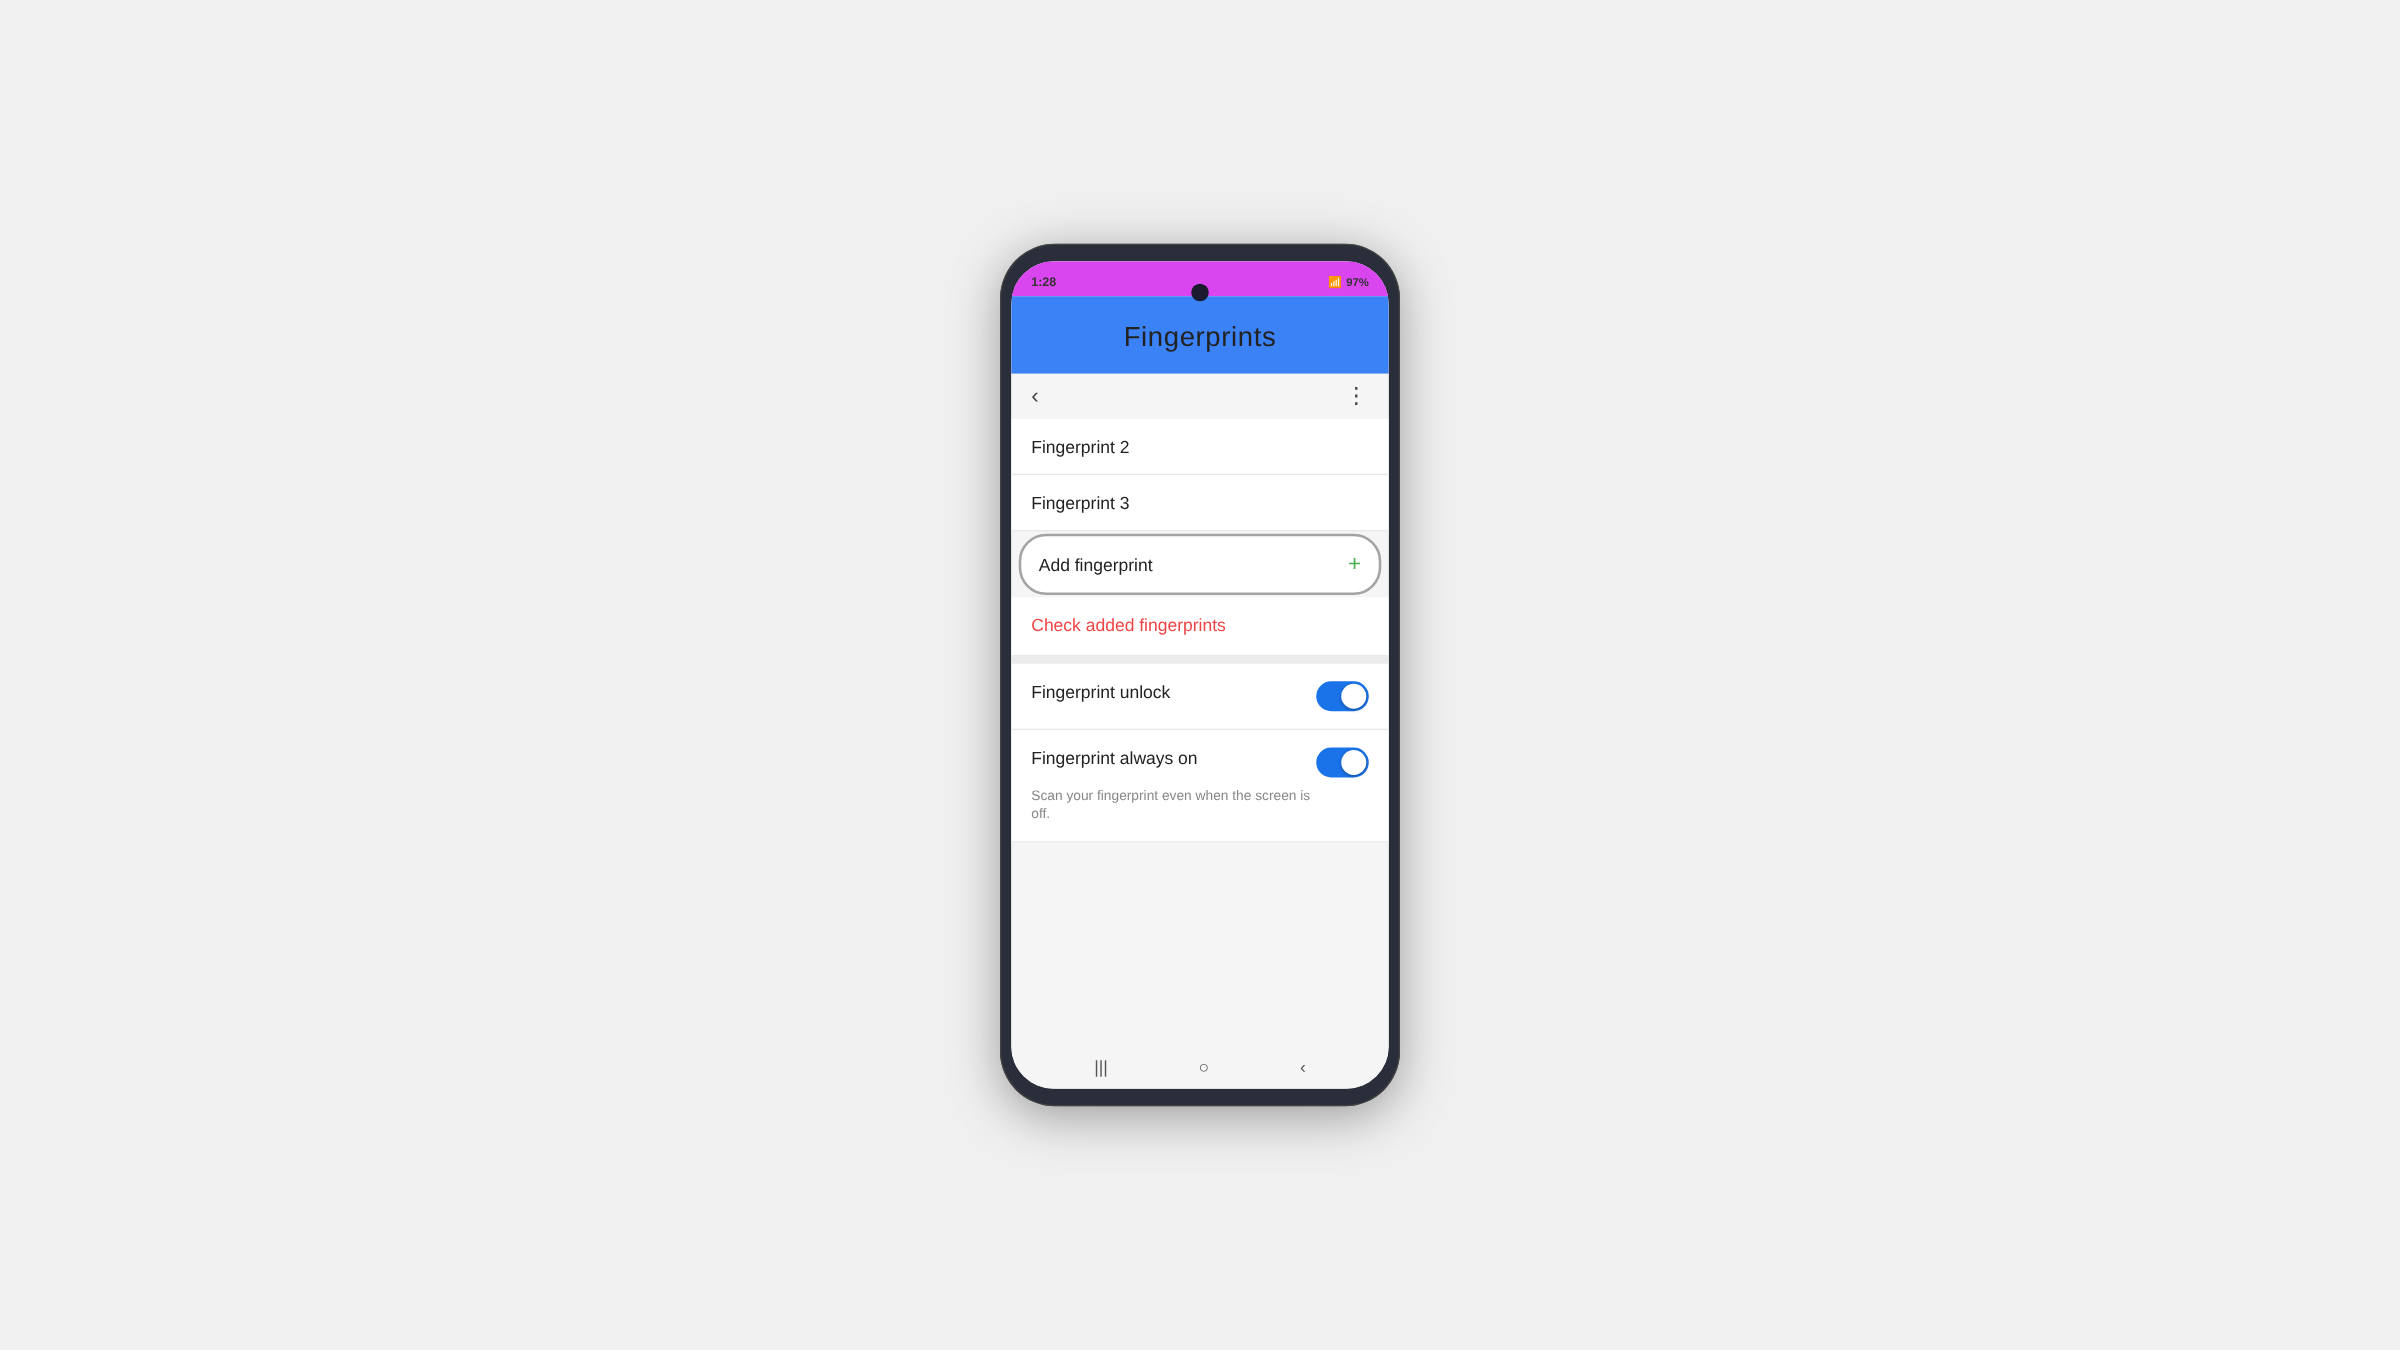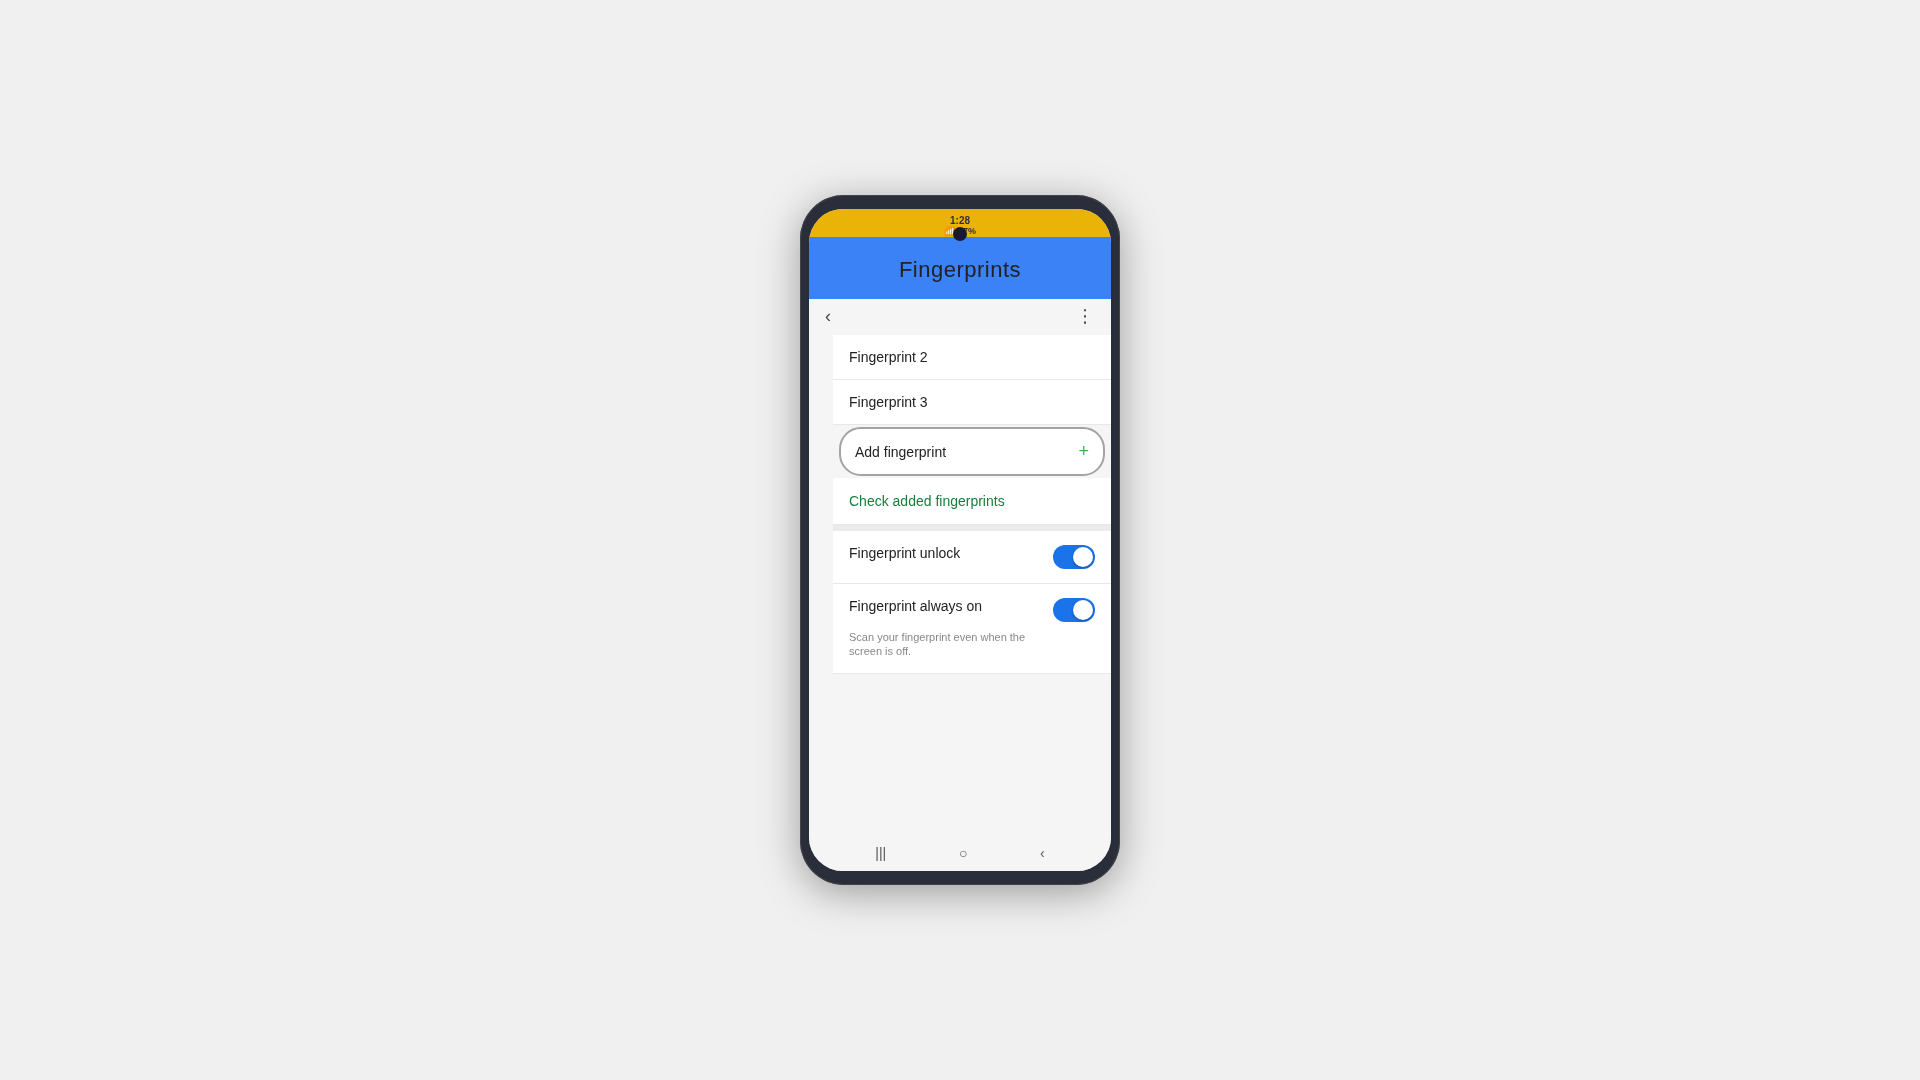--- a/index.html
+++ b/index.html
@@ -52,30 +52,30 @@
       width: 14px;
       height: 14px;
       background: #1a1a2e;
       border-radius: 50%;
       z-index: 10;
     }
 
     
     .status-bar {
       height: 28px;
-      background: #eab308;
-      display: flex;
-      align-items: center;
+      background: #d946ef;
+      display: flex;
+      align-items: center;
+      justify-content: space-between;
       padding: 0 16px;
       font-size: 10px;
       font-weight: 600;
       color: #333;
       flex-shrink: 0;
       padding-top: 6px;
-      flex-direction: column;
     }
 
     .status-left {
       font-size: 10px;
       font-weight: 700;
     }
 
     .status-right {
       display: flex;
       align-items: center;
@@ -119,21 +119,20 @@
       color: #444;
       cursor: pointer;
       letter-spacing: 1px;
     }
 
     
     .content-area {
       flex: 1;
       background: #f5f5f5;
       overflow: hidden;
-      padding-left: 24px;
     }
 
     
     .list-item {
       background: #ffffff;
       border-bottom: 1px solid #e8e8e8;
       padding: 14px 16px;
       display: flex;
       align-items: center;
       justify-content: space-between;
@@ -172,21 +171,21 @@
 
     
     .check-item {
       background: #ffffff;
       border-bottom: 1px solid #e8e8e8;
       padding: 14px 16px;
     }
 
     .check-item-text {
       font-size: 14px;
-      color: #15803d;
+      color: #ef4444;
     }
 
     .settings-divider {
       height: 6px;
       background: #ebebeb;
     }
 
     .toggle-item {
       background: #ffffff;
       border-bottom: 1px solid #e8e8e8;

